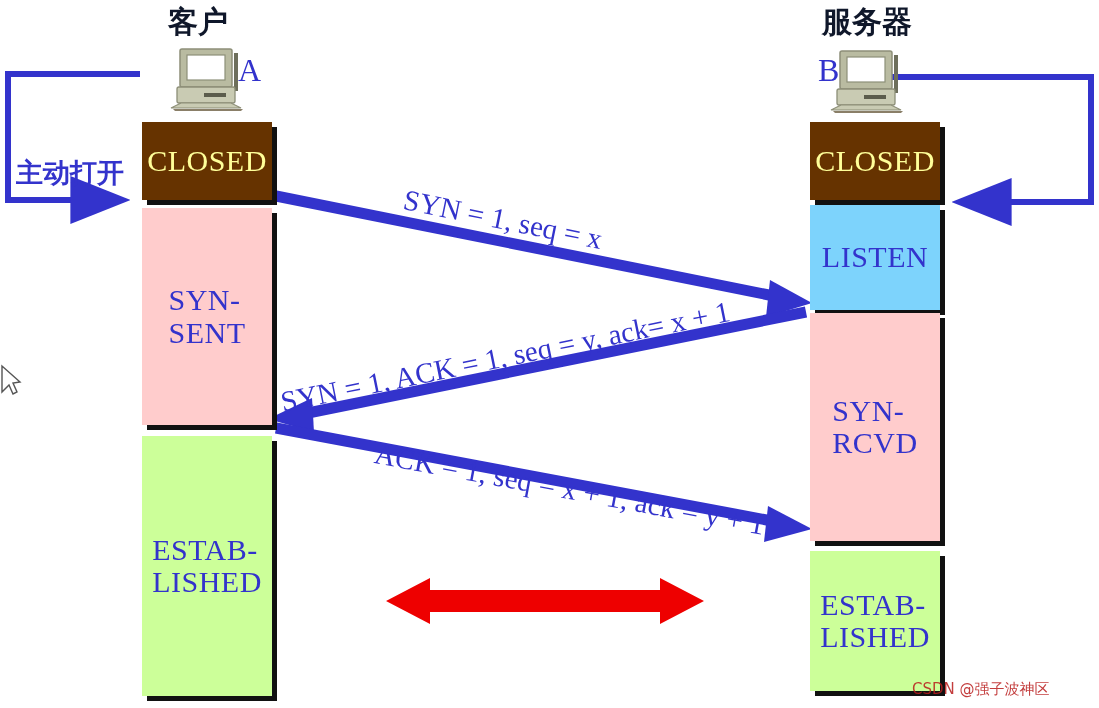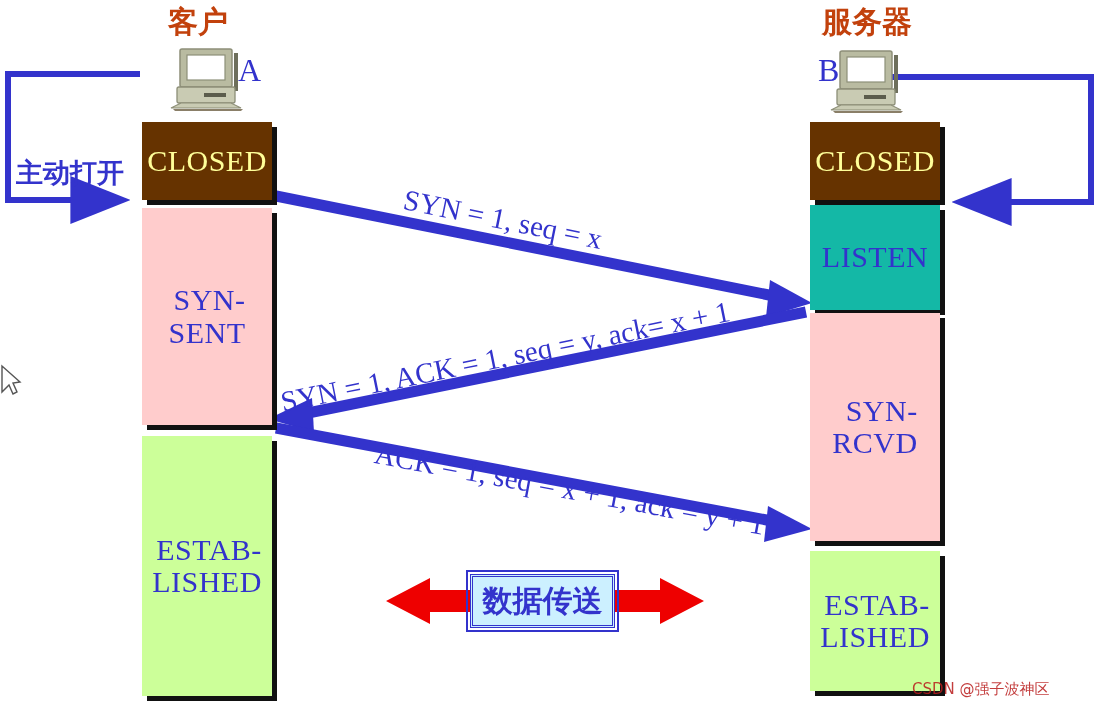--- a/index.html
+++ b/index.html
@@ -14,21 +14,21 @@
     position: relative;
     width: 1099px;
     height: 708px;
     background: #ffffff;
     overflow: hidden;
   }
   .abs { position: absolute; }
 
   
   .party-title {
-    color: #c2410c;
+    color: #0f172a;
     font-family: "DejaVu Sans", sans-serif;
     font-size: 30px;
     font-weight: bold;
     white-space: nowrap;
   }
   .host-letter {
     color: #3333cc;
     font-family: "Liberation Serif", serif;
     font-size: 32px;
     white-space: nowrap;
@@ -36,35 +36,35 @@
 
   
   .computer { width: 82px; height: 64px; }
 
   
   .state-box {
     box-sizing: border-box;
     display: flex;
     align-items: center;
     justify-content: center;
-    text-align: right;
+    text-align: left;
     line-height: 1.08;
     box-shadow: 5px 5px 0 0 #111111;
   }
   .state-box .lbl {
     font-family: "Liberation Serif", serif;
     font-size: 30px;
     letter-spacing: 0.5px;
     white-space: pre-line;
   }
   .state-closed { background: #663300; }
   .state-closed .lbl { color: #ffff99; }
   .state-pink   { background: #ffcccc; }
   .state-pink .lbl { color: #3333cc; }
-  .state-yellow { background: #14b8a6; }
+  .state-yellow { background: #7dd3fc; }
   .state-yellow .lbl { color: #3333cc; }
   .state-green  { background: #ccff99; }
   .state-green .lbl { color: #3333cc; }
 
   
   .open-label {
     color: #3333cc;
     font-family: "DejaVu Sans", sans-serif;
     font-size: 27px;
     font-weight: bold;
@@ -220,19 +220,16 @@
     <span class="lbl">ESTAB-
 LISHED</span>
   </div>
 
   <div class="abs seg-label" style="left:404px;top:183px;transform:rotate(11.5deg);">SYN = 1, seq = x</div>
 
   <div class="abs seg-label" style="left:281px;top:386px;transform:rotate(-11.5deg);">SYN = 1, ACK = 1, seq = y, ack= x + 1</div>
 
   <div class="abs seg-label" style="left:375px;top:437px;transform:rotate(10.5deg);">ACK = 1, seq = x + 1, ack = y + 1</div>
 
-  <div class="abs data-box" style="left:470px;top:574px;width:145px;height:54px;">
-    <span class="lbl">数据传送</span>
-  </div>
 
   <div class="abs watermark" style="left:912px;top:680px;">CSDN @强子波神区</div>
 
 </div>
 
 </body></html>

